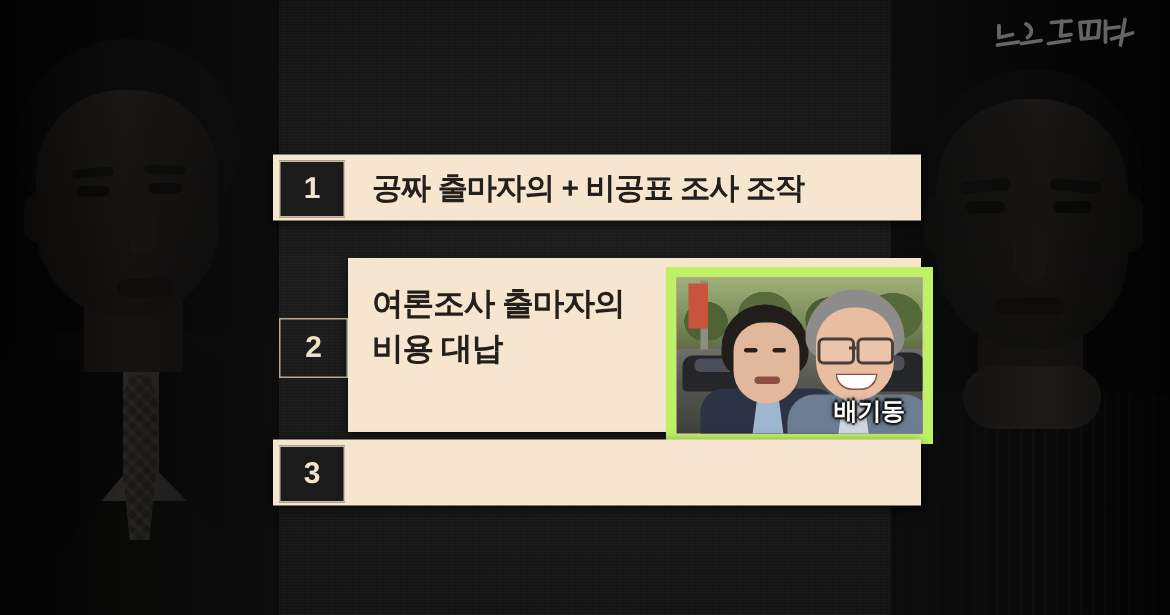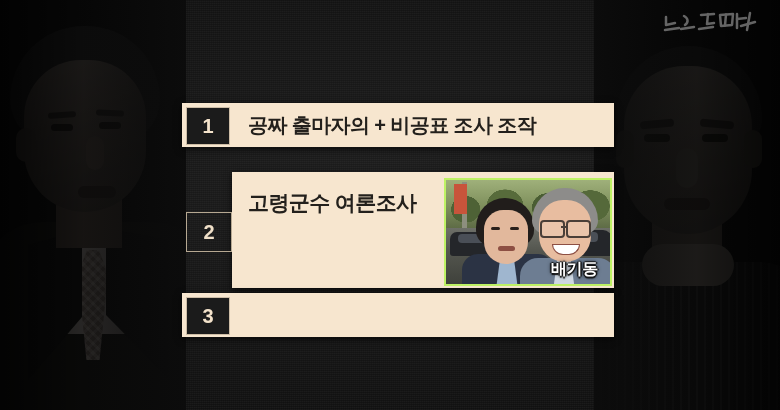--- a/index.html
+++ b/index.html
@@ -122,21 +122,21 @@
   }
   .bar-text-2{
     position:absolute;left:66px;top:16px;
     color:#23201c;font-size:21px;font-weight:700;letter-spacing:-.6px;line-height:1.42;
   }
   .bar-text-2 div{white-space:nowrap;}
 
   
   .inset{
     position:absolute;left:262px;top:6px;width:164px;height:104px;overflow:hidden;
-    border:2px solid #bef264;background:#d946ef;
+    border:7px solid #bef264;background:#d946ef;
   }
   .ph-sky{position:absolute;left:0;top:0;width:100%;height:46%;
           background:linear-gradient(180deg,#9fb07a 0%,#7e8f5c 55%,#5e6c46 100%);}
   .ph-trees{position:absolute;left:0;top:0;width:100%;height:40%;
             background:
               radial-gradient(24px 22px at 12% 70%,#4e6236 0 60%,rgba(0,0,0,0) 61%),
               radial-gradient(30px 26px at 36% 60%,#576b3b 0 60%,rgba(0,0,0,0) 61%),
               radial-gradient(26px 24px at 62% 66%,#4a5d33 0 60%,rgba(0,0,0,0) 61%),
               radial-gradient(32px 26px at 88% 62%,#55693a 0 60%,rgba(0,0,0,0) 61%);}
   .ph-pole{position:absolute;left:16px;top:2px;width:5px;height:62px;background:#8d8f7e;}
@@ -248,21 +248,22 @@
   <div class="row row1">
     <div class="bar"></div>
     <div class="badge-solid">1</div>
     <div class="bar-text">공짜 출마자의 + 비공표 조사 조작</div>
   </div>
 
   <div class="row row2">
     <div class="bar cream-2"></div>
     <div class="badge-outline">2</div>
     <div class="bar-text-2">
-      <div>고령군수 여론조사</div>
+      <div>여론조사 출마자의</div>
+      <div>비용 대납</div>
     </div>
 
     <div class="inset">
       <div class="ph-sky"></div>
       <div class="ph-trees"></div>
       <div class="ph-pole"></div>
       <div class="ph-banner"></div>
       <div class="ph-road"></div>
       <div class="ph-car c1"></div>
       <div class="ph-car c2"></div>

